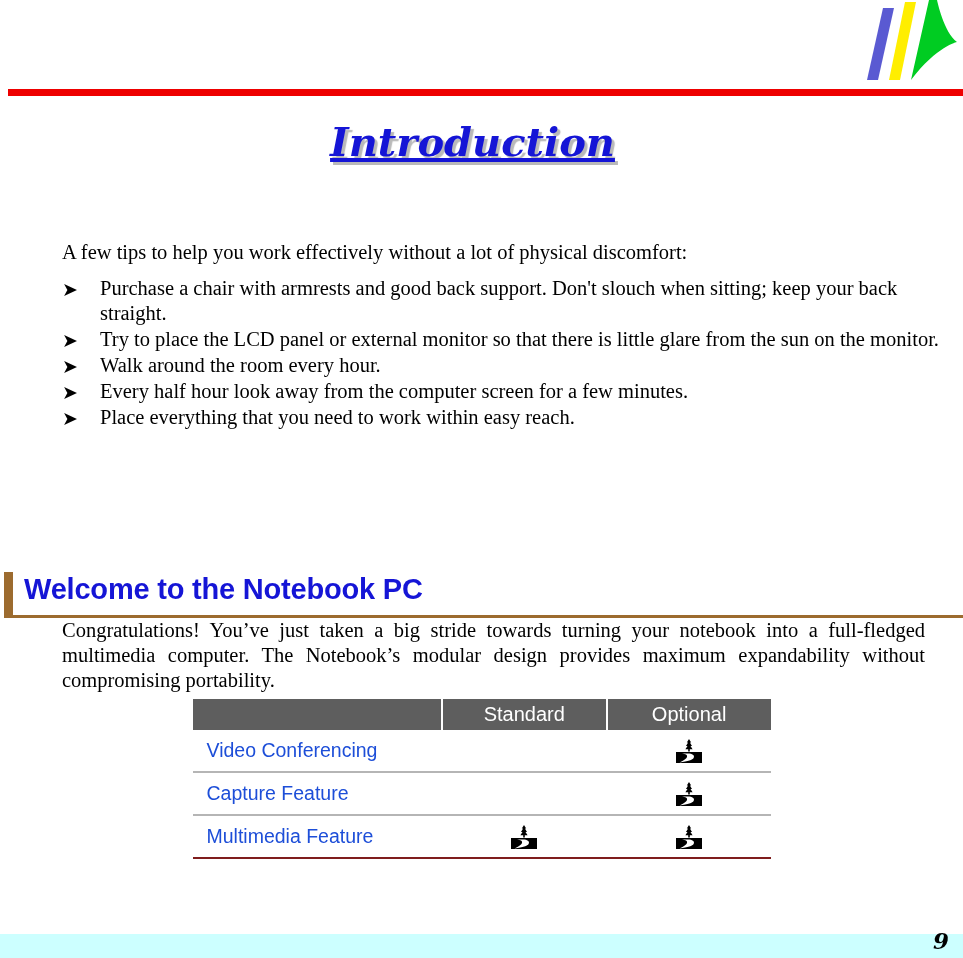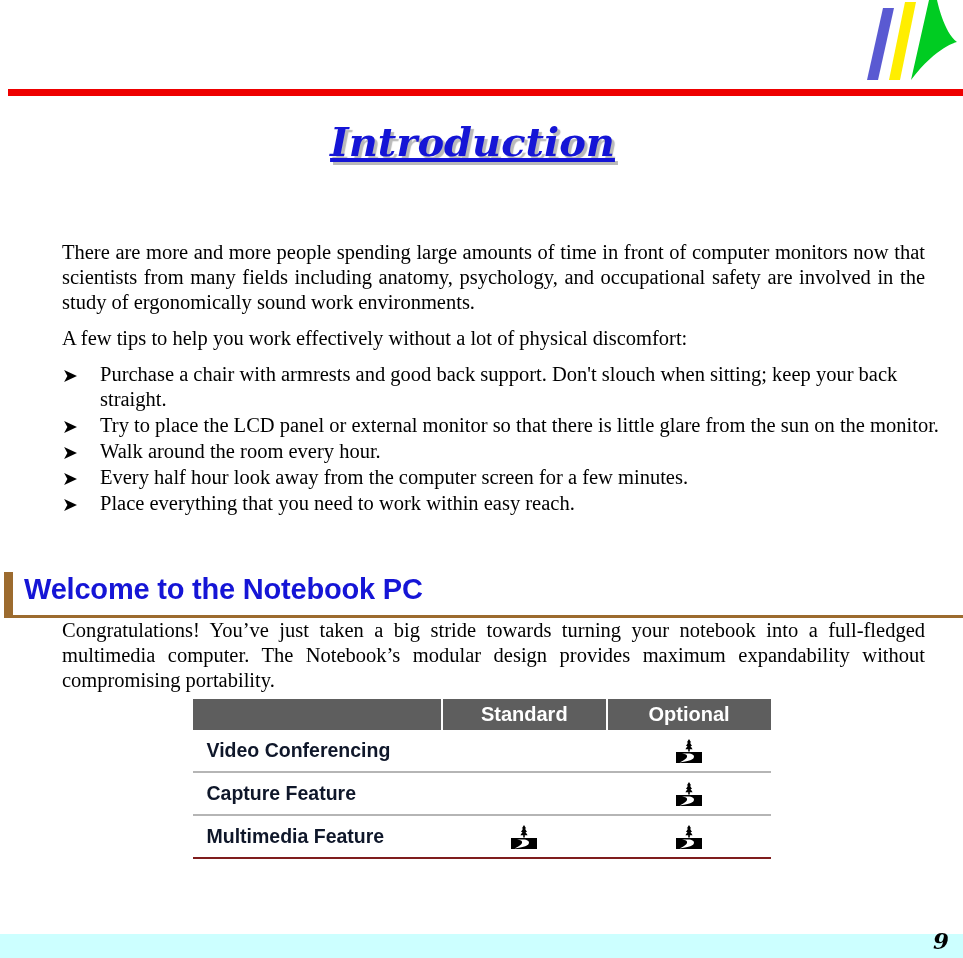--- a/index.html
+++ b/index.html
@@ -171,41 +171,41 @@
   }
   table.feature-table {
     border-collapse: collapse;
     width: 578px;
     font-family: "Liberation Sans", "DejaVu Sans", sans-serif;
   }
   table.feature-table th {
     background: #5e5e5e;
     color: #ffffff;
     font-size: 20px;
-    font-weight: bold;
+    font-weight: normal;
     height: 31px;
     text-align: center;
     border-right: 2px solid #ffffff;
     padding: 0;
   }
   table.feature-table th:last-child {
     border-right: none;
   }
   table.feature-table th.blank-col {
     width: 250px;
   }
   table.feature-table th.col-standard,
   table.feature-table th.col-optional {
     width: 164px;
   }
   table.feature-table td {
     height: 41px;
     font-size: 19.5px;
-    font-weight: bold;
-    color: #0f172a;
+    font-weight: normal;
+    color: #1d4ed8;
     border-bottom: 2px solid #b5b5b5;
     padding: 0;
     vertical-align: middle;
   }
   table.feature-table td.feature-name {
     padding-left: 14px;
     text-align: left;
   }
   table.feature-table td.mark-cell {
     text-align: center;
@@ -253,21 +253,20 @@
 
   <div class="red-rule"></div>
 </div>
 
 <div class="page-title-wrap">
   <span class="page-title">Introduction</span>
 </div>
 
 <div class="content">
 
-  <p class="body-para">There are more and more people spending large amounts of time in front of computer monitors now that scientists from many fields including anatomy, psychology, and occupational safety are involved in the study of ergonomically sound work environments.</p>
 
   <p class="body-para last-left">A few tips to help you work effectively without a lot of physical discomfort:</p>
 
   <ul class="tips-list">
     <li>
       <span class="bullet-icon">➤</span>
       <span>Purchase a chair with armrests and good back support.  Don't slouch when sitting; keep your back straight.</span>
     </li>
     <li>
       <span class="bullet-icon">➤</span>

